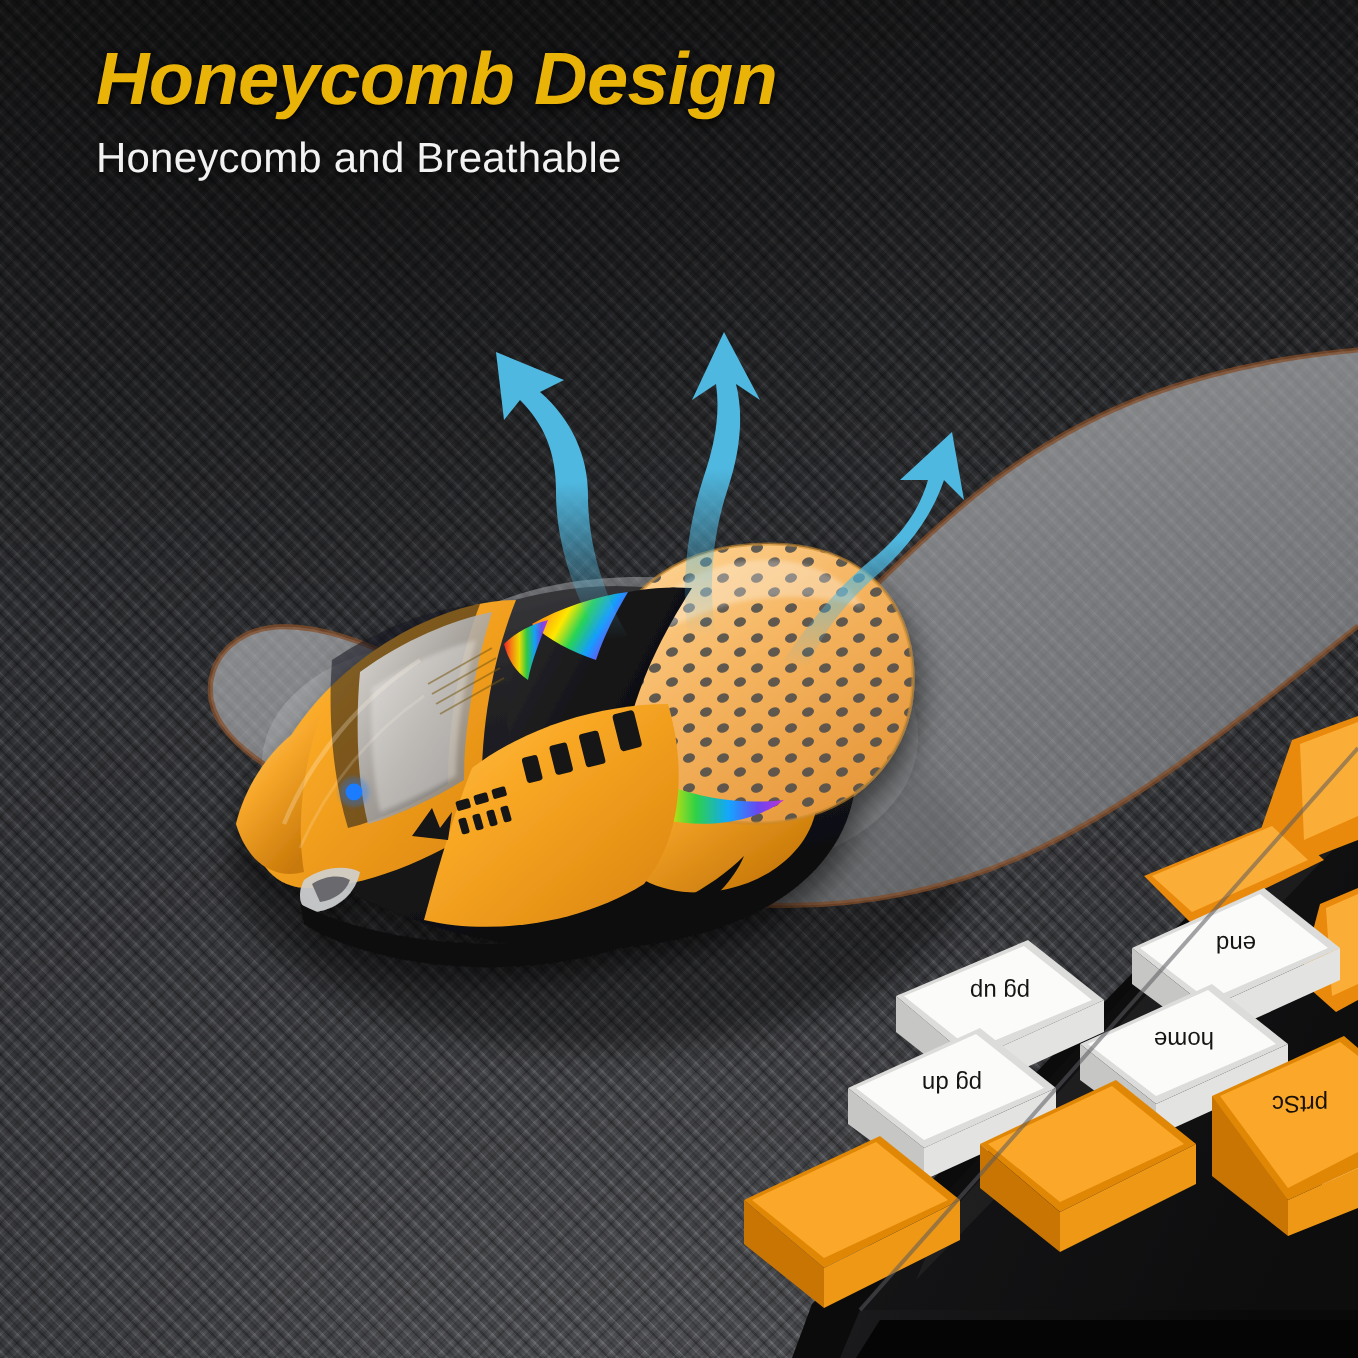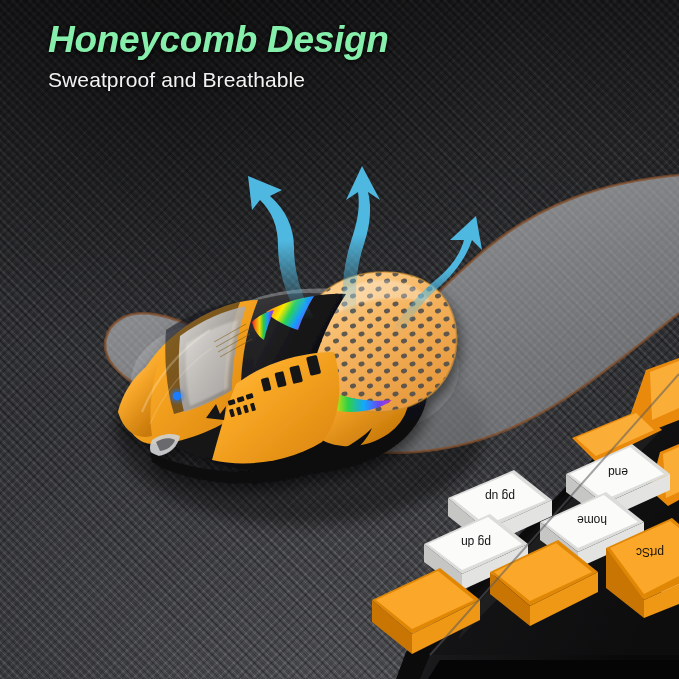--- a/index.html
+++ b/index.html
@@ -46,21 +46,21 @@
   .pad-vig{
     position:absolute;inset:0;
     background:
       linear-gradient(180deg, rgba(0,0,0,.46) 0%, rgba(0,0,0,.12) 22%, rgba(0,0,0,0) 45%),
       radial-gradient(ellipse 75% 60% at 25% 12%, rgba(0,0,0,.38), rgba(0,0,0,0) 70%);
   }
 
   
   .heading{position:absolute;left:48px;top:20px;z-index:40;}
   .title{
-    font-size:37px;font-weight:bold;font-style:italic;color:#86efac;
+    font-size:37px;font-weight:bold;font-style:italic;color:#eab308;
     letter-spacing:-.3px;line-height:1.08;
     text-shadow:0 2px 5px rgba(0,0,0,.78), 0 0 2px rgba(0,0,0,.5);
     white-space:nowrap;
   }
   .subtitle{
     margin-top:8px;font-size:21px;font-weight:normal;color:#f2f2f2;
     letter-spacing:.1px;text-shadow:0 1px 4px rgba(0,0,0,.8);
     white-space:nowrap;
   }
 
@@ -411,16 +411,16 @@
                  C452,266 460,254 464,240
                  L450,240 L476,216 L482,250 L472,240
                  C466,258 454,274 438,288
                  C422,302 410,318 404,334 Z" fill="url(#gArrow)"></path>
       </g>
     </g>
   </svg>
 
   <div class="heading">
     <div class="title">Honeycomb Design</div>
-    <div class="subtitle">Sweatproof and Breathable</div>
+    <div class="subtitle">Honeycomb and Breathable</div>
   </div>
 
 </div>
 
 </body></html>

